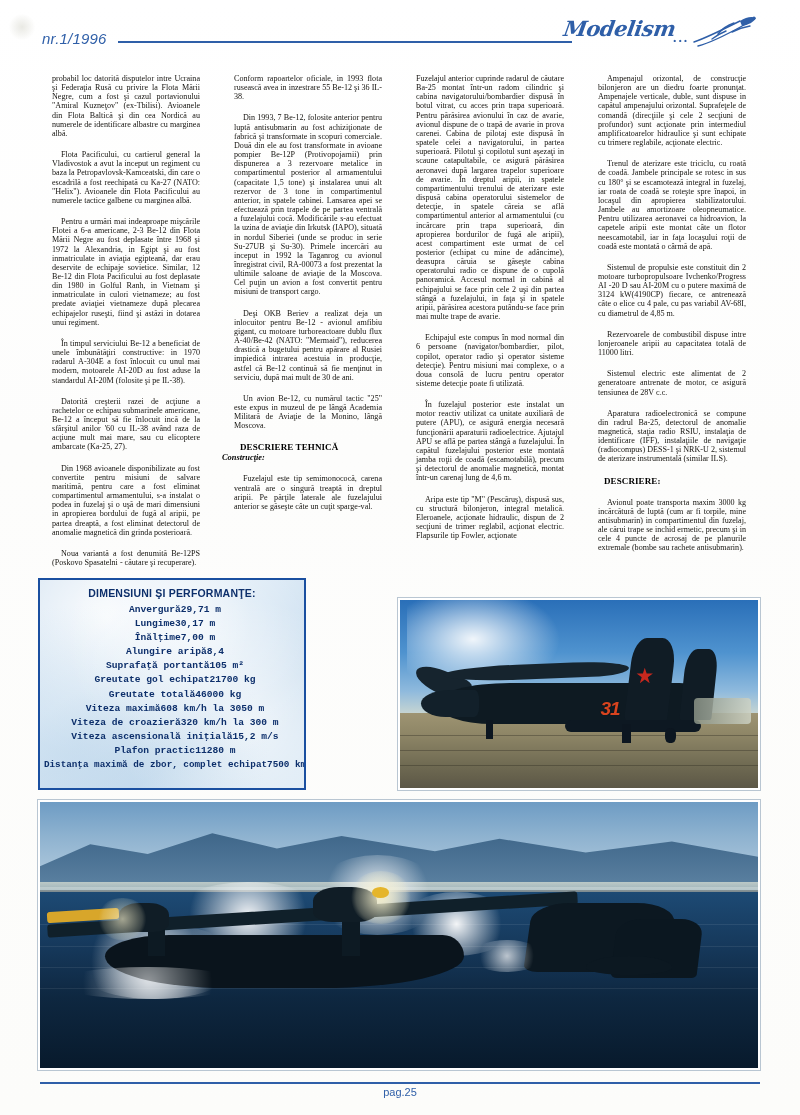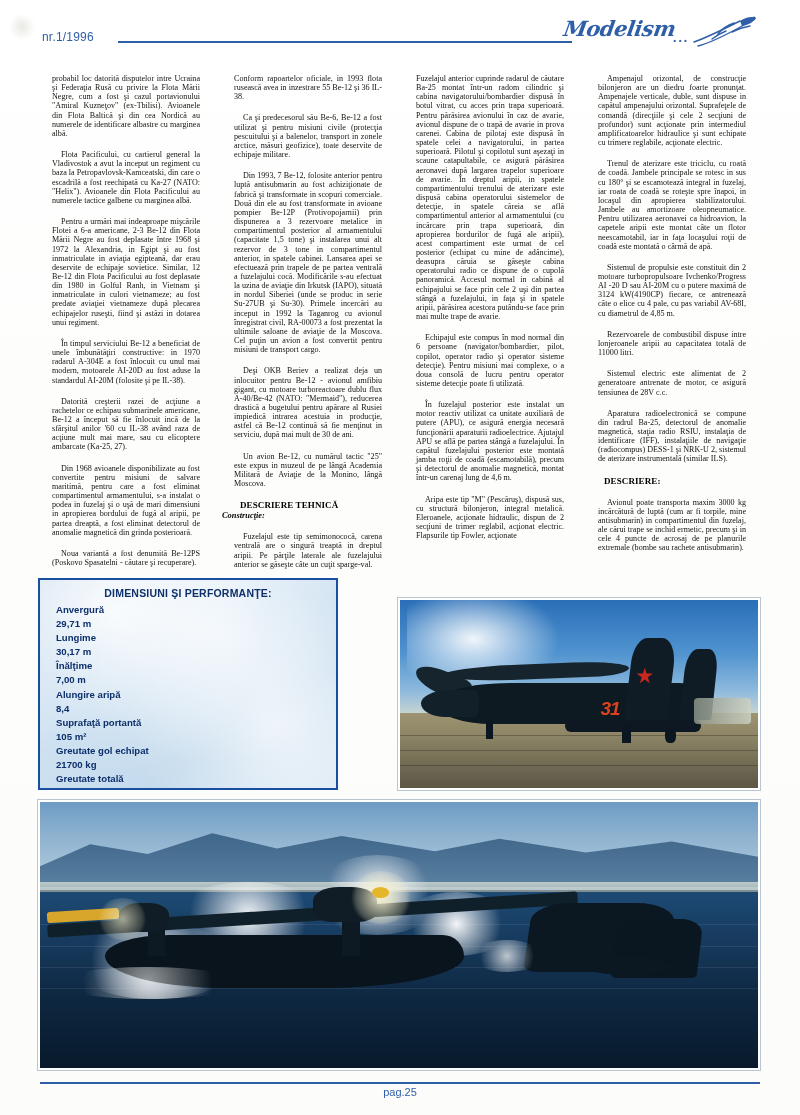--- a/index.html
+++ b/index.html
@@ -13,21 +13,21 @@
     background:
       linear-gradient(to bottom, #ffffff 0%, #fdfdfc 40%, #fcfcfa 100%);
   }
   
   .masthead{
     position:absolute;left:42px;top:30px;right:30px;height:30px;
   }
   .issue{
     position:absolute;left:0;top:0;
     font-family:"Liberation Sans", sans-serif;
-    font-size:12px;color:#2f5fa8;letter-spacing:.2px;white-space:nowrap;
+    font-size:15px;color:#2f5fa8;letter-spacing:.2px;white-space:nowrap;font-style:italic;
   }
   .rule{
     position:absolute;left:76px;right:198px;top:11px;height:2px;
     background:#2f5fa8;
   }
   .logo-wrap{
     position:absolute;right:10px;top:-18px;width:196px;height:46px;
   }
   .logo-word{
     position:absolute;left:0;top:4px;
@@ -65,21 +65,21 @@
     padding-left:18px;
   }
   .col h4{
     margin:1px 0 0 0;
     font-family:"Liberation Serif", serif;
     font-size:8.4px;font-weight:700;font-style:italic;color:#000;text-indent:0;
   }
 
   
   .specbox{
-    position:absolute;left:38px;top:578px;width:300px;height:212px;
+    position:absolute;left:38px;top:578px;width:268px;height:212px;
     border:2px solid #1a4fa0;
     background:
       radial-gradient(circle at 25% 18%, rgba(255,255,255,.85), rgba(255,255,255,0) 55%),
       radial-gradient(circle at 78% 70%, rgba(255,255,255,.7), rgba(255,255,255,0) 50%),
       linear-gradient(145deg,#cfe0f0 0%, #dceaf6 35%, #c7dcee 70%, #d9e8f4 100%);
     box-sizing:border-box;
     overflow:hidden;
   }
   .specbox:before{
     content:"";position:absolute;inset:0;
@@ -90,23 +90,23 @@
   }
   .spec-title{
     position:relative;
     text-align:center;margin:7px 0 4px 0;
     font-family:"Liberation Sans", sans-serif;
     font-weight:700;font-size:10.5px;color:#0d2f6b;letter-spacing:.2px;
   }
   .spec-rows{position:relative;padding:0 10px 0 16px;}
   .spec-row{
     display:flex;justify-content:center;align-items:baseline;
-    font-family:Liberation Sans, sans-serif;
+    font-family:Liberation Mono, monospace;
     font-weight:700;font-size:9.6px;color:#0d2f6b;
-    line-height:14.1px;white-space:nowrap;flex-direction:column;
+    line-height:14.1px;white-space:nowrap;
   }
   .spec-row .lbl{text-align:left;}
   .spec-row .val{text-align:right;}
   .spec-row.long .lbl{font-size:9.3px;}
   .spec-row.long .val{font-size:9.3px;}
 
   
   .photo{
     position:absolute;overflow:hidden;background:#0a1420;
   }
@@ -226,21 +226,20 @@
       <p>Flota Pacificului, cu cartierul general la Vladivostok a avut la inceput un regiment cu baza la Petropavlovsk-Kamceatski, din care o escadrilă a fost reechipată cu Ka-27 (NATO: "Helix"). Avioanele din Flota Pacificului au numerele tactice galbene cu marginea albă.</p>
       <p>Pentru a urmări mai indeaproape mişcările Flotei a 6-a americane, 2-3 Be-12 din Flota Mării Negre au fost deplasate între 1968 şi 1972 la Alexandria, in Egipt şi au fost inmatriculate in aviaţia egipteană, dar erau deservite de echipaje sovietice. Similar, 12 Be-12 din Flota Pacificului au fost deplasate din 1980 in Golful Ranh, in Vietnam şi inmatriculate in culori vietnameze; au fost predate aviaţiei vietnameze după plecarea echipajelor ruseşti, fiind şi astăzi in dotarea unui regiment.</p>
       <p>În timpul serviciului Be-12 a beneficiat de unele îmbunătăţiri constructive: in 1970 radarul A-304E a fost înlocuit cu unul mai modern, motoarele AI-20D au fost aduse la standardul AI-20M (folosite şi pe IL-38).</p>
       <p>Datorită creşterii razei de acţiune a rachetelor ce echipau submarinele americane, Be-12 a început să fie înlocuit incă de la sfârşitul anilor '60 cu IL-38 având raza de acţiune mult mai mare, sau cu elicoptere ambarcate (Ka-25, 27).</p>
       <p>Din 1968 avioanele disponibilizate au fost convertite pentru misiuni de salvare maritimă, pentru care a fost eliminat compartimentul armamentului, s-a instalat o podea in fuzelaj şi o uşă de mari dimensiuni in apropierea bordului de fugă al aripii, pe partea dreaptă, a fost eliminat detectorul de anomalie magnetică din grinda posterioară.</p>
       <p>Noua variantă a fost denumită Be-12PS (Poskovo Spasatelni - căutare şi recuperare).</p>
     </div>
 
     <div class="col">
       <p class="noind">Conform rapoartelor oficiale, in 1993 flota rusească avea in inzestrare 55 Be-12 şi 36 IL-38.</p>
-      <p>Ca şi predecesorul său Be-6, Be-12 a fost utilizat şi pentru misiuni civile (protecţia pescuitului şi a balenelor, transport in zonele arctice, măsuri geofizice), toate deservite de echipaje militare.</p>
       <p>Din 1993, 7 Be-12, folosite anterior pentru luptă antisubmarin au fost achiziţionate de fabrică şi transformate in scopuri comerciale. Două din ele au fost transformate in avioane pompier Be-12P (Protivopojarnii) prin dispunerea a 3 rezervoare metalice in compartimentul posterior al armamentului (capacitate 1,5 tone) şi instalarea unui alt rezervor de 3 tone in compartimentul anterior, in spatele cabinei. Lansarea apei se efectuează prin trapele de pe partea ventrală a fuzelajului cocă. Modificările s-au efectuat la uzina de aviaţie din Irkutsk (IAPO), situată in nordul Siberiei (unde se produc in serie Su-27UB şi Su-30). Primele incercări au inceput in 1992 la Taganrog cu avionul înregistrat civil, RA-00073 a fost prezentat la ultimile saloane de aviaţie de la Moscova. Cel puţin un avion a fost convertit pentru misiuni de transport cargo.</p>
       <p>Deşi OKB Beriev a realizat deja un inlocuitor pentru Be-12 - avionul amfibiu gigant, cu motoare turboreactoare dublu flux A-40/Be-42 (NATO: "Mermaid"), reducerea drastică a bugetului pentru apărare al Rusiei impiedică intrarea acestuia in producţie, astfel că Be-12 continuă să fie menţinut in serviciu, după mai mult de 30 de ani.</p>
       <p>Un avion Be-12, cu numărul tactic "25" este expus in muzeul de pe lângă Academia Militară de Aviaţie de la Monino, lângă Moscova.</p>
       <h3>DESCRIERE TEHNICĂ</h3>
       <h4>Construcţie:</h4>
       <p>Fuzelajul este tip semimonococă, carena ventrală are o singură treaptă in dreptul aripii. Pe părţile laterale ale fuzelajului anterior se găseşte câte un cuţit sparge-val.</p>
     </div>
 
     <div class="col">
       <p class="noind">Fuzelajul anterior cuprinde radarul de căutare Ba-25 montat într-un radom cilindric şi cabina navigatorului/bombardier dispusă în botul vitrat, cu acces prin trapa superioară. Pentru părăsirea avionului în caz de avarie, avionul dispune de o trapă de avarie in prova carenei. Cabina de pilotaj este dispusă în spatele celei a navigatorului, in partea superioară. Pilotul şi copilotul sunt aşezaţi in scaune catapultabile, ce asigură părăsirea aeronavei după largarea trapelor superioare de avarie. În dreptul aripii, in spatele compartimentului trenului de aterizare este dispusă cabina operatorului sistemelor de detecţie, in spatele căreia se află compartimentul anterior al armamentului (cu incărcare prin trapa superioară, din apropierea bordurilor de fugă ale aripii), acest compartiment este urmat de cel posterior (echipat cu mine de adâncime), deasupra căruia se găseşte cabina operatorului radio ce dispune de o cupolă panoramică. Accesul normal in cabină al echipajului se face prin cele 2 uşi din partea stângă a fuzelajului, in faţa şi in spatele aripii, părăsirea acestora putându-se face prin mai multe trape de avarie.</p>

